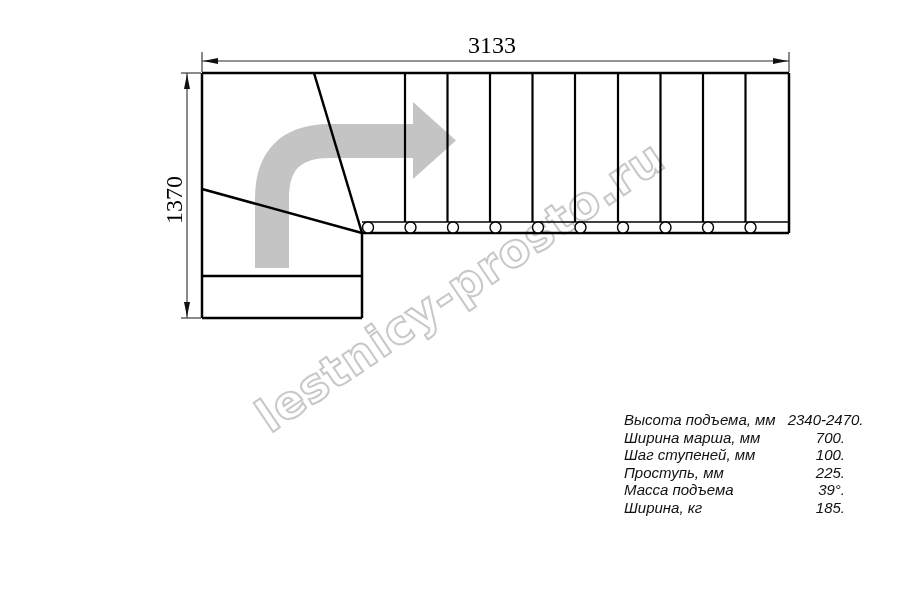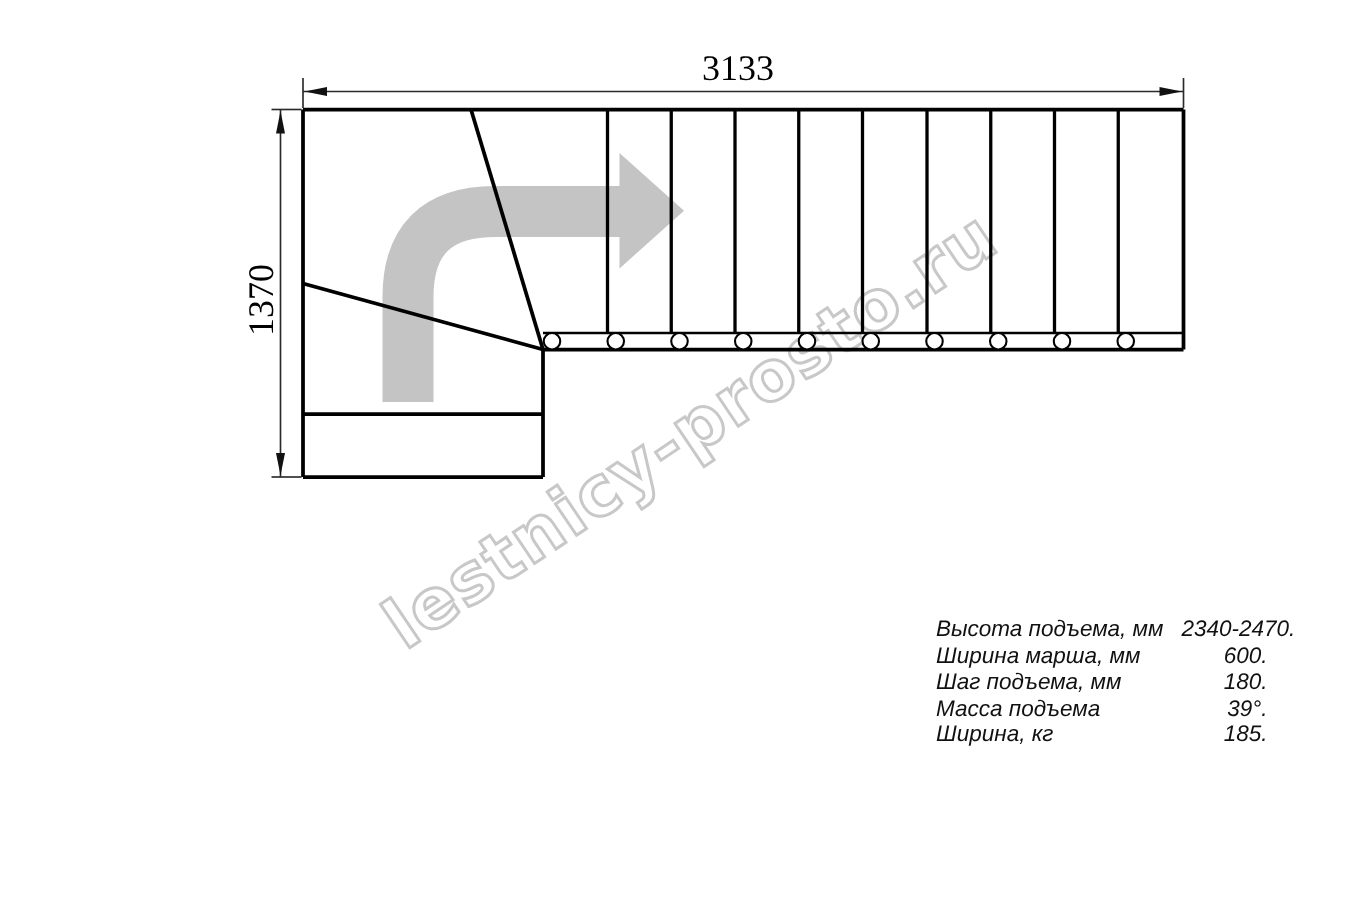--- a/index.html
+++ b/index.html
@@ -168,25 +168,29 @@
     </g>
   </svg>
 
   <div class="specs">
     <div class="spec-row">
       <span class="spec-label">Высота подъема, мм</span>
       <span class="spec-value">2340-2470.</span>
     </div>
     <div class="spec-row">
       <span class="spec-label">Ширина марша, мм</span>
-      <span class="spec-value">600.</span>
+      <span class="spec-value">700.</span>
     </div>
     <div class="spec-row">
-      <span class="spec-label">Шаг подъема, мм</span>
-      <span class="spec-value">180.</span>
+      <span class="spec-label">Шаг ступеней, мм</span>
+      <span class="spec-value">100.</span>
+    </div>
+    <div class="spec-row">
+      <span class="spec-label">Проступь, мм</span>
+      <span class="spec-value">225.</span>
     </div>
     <div class="spec-row">
       <span class="spec-label">Масса подъема</span>
       <span class="spec-value">39°.</span>
     </div>
     <div class="spec-row">
       <span class="spec-label">Ширина, кг</span>
       <span class="spec-value">185.</span>
     </div>
   </div>

